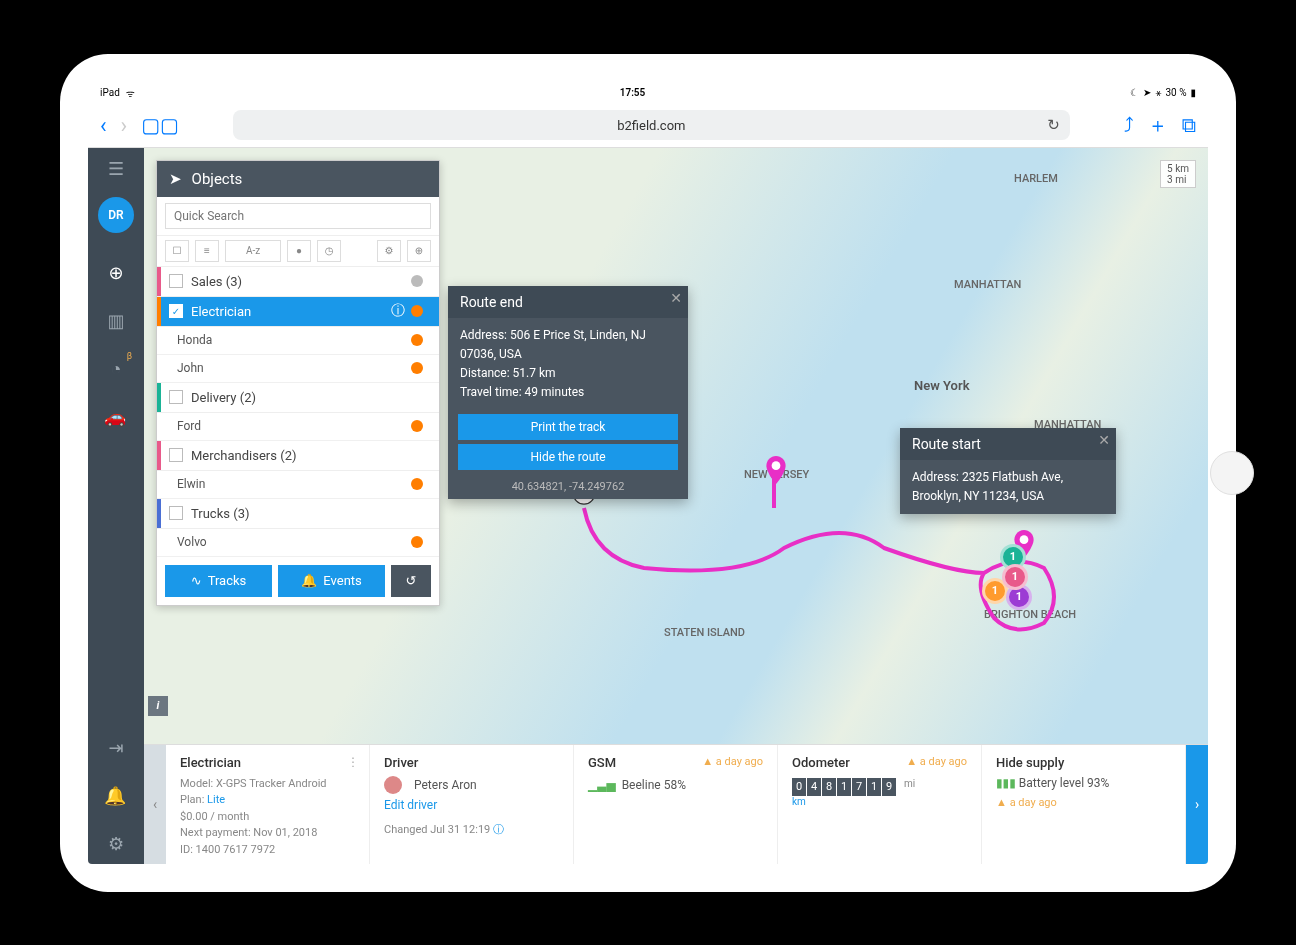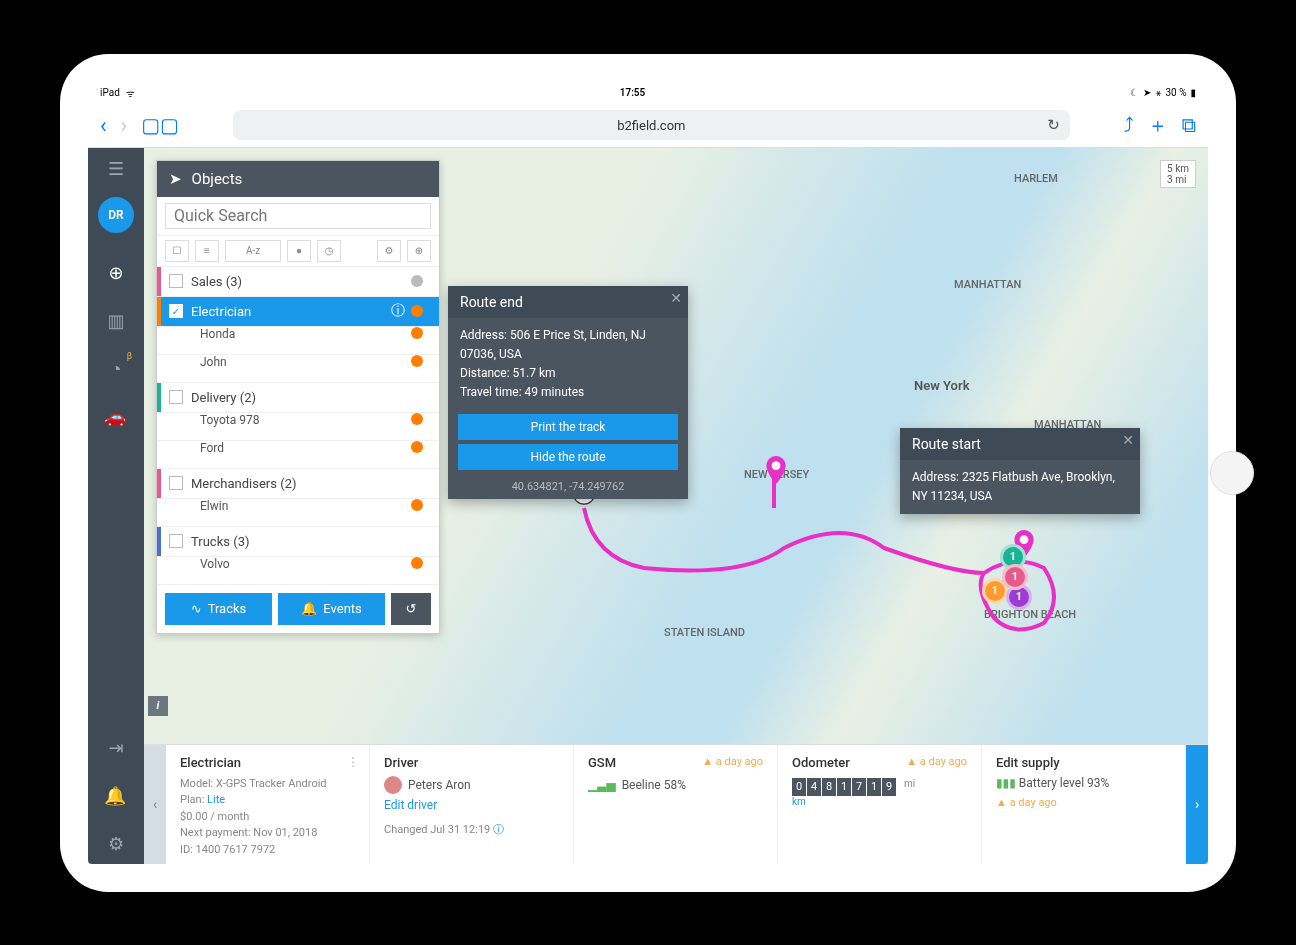--- a/index.html
+++ b/index.html
@@ -23,45 +23,45 @@
 .sidenav .navicon{width:40px;height:40px;display:flex;align-items:center;justify-content:center;color:#9aa5ae;font-size:18px;position:relative}
 .sidenav .navicon.active{color:#fff}
 .sidenav .spacer{flex:1}
 .sidebadge{position:absolute;top:2px;right:4px;font-size:9px;color:#f0ad4e}
 .mapwrap{flex:1;position:relative;background:#d8ebd8}
 .maplabel{position:absolute;font-size:11px;color:#666;font-weight:500}
 .mapcity{position:absolute;font-size:13px;color:#555;font-weight:600}
 .objects-panel{position:absolute;left:12px;top:12px;width:284px;background:#fff;border:1px solid #ccc;box-shadow:0 2px 8px rgba(0,0,0,.2);z-index:20;display:flex;flex-direction:column}
 .panel-header{background:#4a5560;color:#fff;height:36px;display:flex;align-items:center;padding:0 12px;gap:10px;font-size:15px}
 .search-row{padding:6px 8px;border-bottom:1px solid #eee}
-.search-input{width:100%;height:26px;border:1px solid #ddd;padding:0 8px;font-size:16px;color:#999}
+.search-input{width:100%;height:26px;border:1px solid #ddd;padding:0 8px;font-size:12px;color:#999}
 .toolbar-row{display:flex;align-items:center;padding:4px 8px;gap:6px;border-bottom:1px solid #eee}
 .tbtn{width:24px;height:22px;border:1px solid #ddd;background:#fff;display:flex;align-items:center;justify-content:center;font-size:10px;color:#888}
 .tbtn.wide{width:56px}
 .tspacer{flex:1}
 .group-row{display:flex;align-items:center;height:30px;padding:0 8px;border-bottom:1px solid #eee;font-size:13px;color:#444;position:relative}
 .group-row .cbar{position:absolute;left:0;top:0;bottom:0;width:4px}
 .group-row .chk{width:14px;height:14px;border:1px solid #bbb;margin:0 8px 0 4px}
 .group-row.selected{background:#1a98e9;color:#fff}
 .group-row.selected .chk{background:#fff;border-color:#fff;display:flex;align-items:center;justify-content:center;color:#1a98e9;font-size:10px}
 .group-row .info{margin-left:auto;color:#fff;font-size:14px;margin-right:6px}
 .group-row .dot{width:12px;height:12px;border-radius:50%;margin-left:auto}
-.item-row{display:flex;height:28px;padding:0 8px 0 43px;border-bottom:1px solid #f0f0f0;font-size:12px;color:#555}
+.item-row{display:flex;align-items:center;height:28px;padding:0 8px 0 20px;border-bottom:1px solid #f0f0f0;font-size:12px;color:#555}
 .item-row .dot{width:12px;height:12px;border-radius:50%;margin-left:auto;margin-right:8px}
 .panel-footer{display:flex;gap:6px;padding:8px;background:#fff}
 .pfbtn{flex:1;height:32px;background:#1a98e9;color:#fff;display:flex;align-items:center;justify-content:center;gap:6px;font-size:13px}
 .pfbtn.icon-only{flex:0 0 40px;background:#4a5560}
 .popup{position:absolute;background:#4a5560;color:#fff;font-size:12px;z-index:15;box-shadow:0 4px 12px rgba(0,0,0,.3)}
 .popup .ptitle{padding:8px 12px;font-size:14px;background:#3e4a55;position:relative}
 .popup .pclose{position:absolute;right:6px;top:4px;color:#aaa;font-size:14px}
 .popup .pbody{padding:8px 12px;line-height:1.6}
 .popup .pbtn{display:block;background:#1a98e9;color:#fff;margin:4px 10px;padding:6px;text-align:center;font-size:12px}
 .popup .pcoords{text-align:center;padding:6px;color:#bbb;font-size:11px}
 .route-end{left:304px;top:138px;width:240px}
-.route-start{left:756px;top:280px;width:240px}
+.route-start{left:756px;top:280px;width:216px}
 .scale{position:absolute;right:12px;top:12px;background:rgba(255,255,255,.9);border:1px solid #ccc;padding:2px 6px;font-size:10px;color:#555;z-index:10}
 .attr{position:absolute;right:4px;bottom:4px;background:rgba(255,255,255,.85);font-size:10px;color:#555;padding:2px 6px;z-index:10}
 .attr a{color:#1a98e9}
 .marker-pin{position:absolute;width:28px;height:28px;transform:translate(-50%,-100%);z-index:12}
 .marker-pin svg{width:100%;height:100%}
 .route-line{position:absolute;z-index:11;pointer-events:none}
 .bottom-cards{position:absolute;left:0;right:0;bottom:0;height:120px;background:#fff;display:flex;border-top:1px solid #ddd;z-index:25}
 .card{flex:1;padding:10px 14px;border-right:1px solid #eee;font-size:12px;color:#555;position:relative;min-width:0}
 .card h4{font-size:13px;color:#333;font-weight:500;margin-bottom:6px}
 .card .sub{font-size:11px;color:#888;line-height:1.5}
@@ -215,24 +215,20 @@
                 <span>John</span>
                 <span class="dot" style="background:#ff7e00"></span>
               </div>
 
             <div class="group-row">
                 <span class="cbar" style="background:#1bb396"></span>
                 <span class="chk"></span>
                 <span>Delivery (2)</span>
               </div>
             <div class="item-row">
-                <span>Toyota 978</span>
-                <span class="dot" style="background:#ff7e00"></span>
-              </div>
-            <div class="item-row">
                 <span>Ford</span>
                 <span class="dot" style="background:#ff7e00"></span>
               </div>
 
             <div class="group-row">
                 <span class="cbar" style="background:#e85a8a"></span>
                 <span class="chk"></span>
                 <span>Merchandisers (2)</span>
               </div>
             <div class="item-row">
@@ -288,21 +284,21 @@
             <h4>Electrician</h4>
             <span style="position:absolute;right:10px;top:10px;color:#aaa">⋮</span>
             <div class="sub">Model: X-GPS Tracker Android</div>
             <div class="sub"><span>Plan: </span><span class="link">Lite</span></div>
             <div class="sub">$0.00 / month</div>
             <div class="sub">Next payment: Nov 01, 2018</div>
             <div class="sub">ID: 1400 7617 7972</div>
           </div>
           <div class="card">
             <h4>Driver</h4>
-            <div style="display:flex;align-items:center;gap:6px;margin:4px 0">
+            <div style="display:flex;align-items:center;gap:12px;margin:4px 0">
                 <span style="width:18px;height:18px;border-radius:50%;background:#d88;display:inline-block"></span>
                 <span>Peters Aron</span>
               </div>
             <div class="link">Edit driver</div>
             <div class="sub" style="margin-top:10px"><span>Changed Jul 31 12:19</span> <span class="link">ⓘ</span></div>
           </div>
           <div class="card">
             <h4 style="display:inline">GSM</h4>
             <span class="warn" style="float:right"><span>▲</span> <span>a day ago</span></span>
             <div style="margin-top:8px"><span style="color:#5cb85c">▁▃▅</span>&nbsp;&nbsp;<span>Beeline 58%</span></div>
@@ -311,21 +307,21 @@
             <h4 style="display:inline">Odometer</h4>
             <span class="warn" style="float:right"><span>▲</span> <span>a day ago</span></span>
             <div style="margin-top:8px">
               <span class="odo">
                 <span>0</span><span>4</span><span>8</span><span>1</span><span>7</span><span>1</span><span>9</span>
               </span>
               <span style="font-size:10px;color:#888;vertical-align:top;margin-left:4px"><span>mi</span><br><span class="link">km</span></span>
             </div>
           </div>
           <div class="card">
-            <h4>Edit supply</h4>
+            <h4>Hide supply</h4>
             <div style="margin-top:6px"><span style="color:#5cb85c">▮▮▮</span>&nbsp;<span>Battery level 93%</span></div>
             <div class="warn" style="margin-top:6px"><span>▲</span> <span>a day ago</span></div>
           </div>
           <div class="bottom-nav">›</div>
         </div>
 
       </div>
     </div>
 
   </div>

